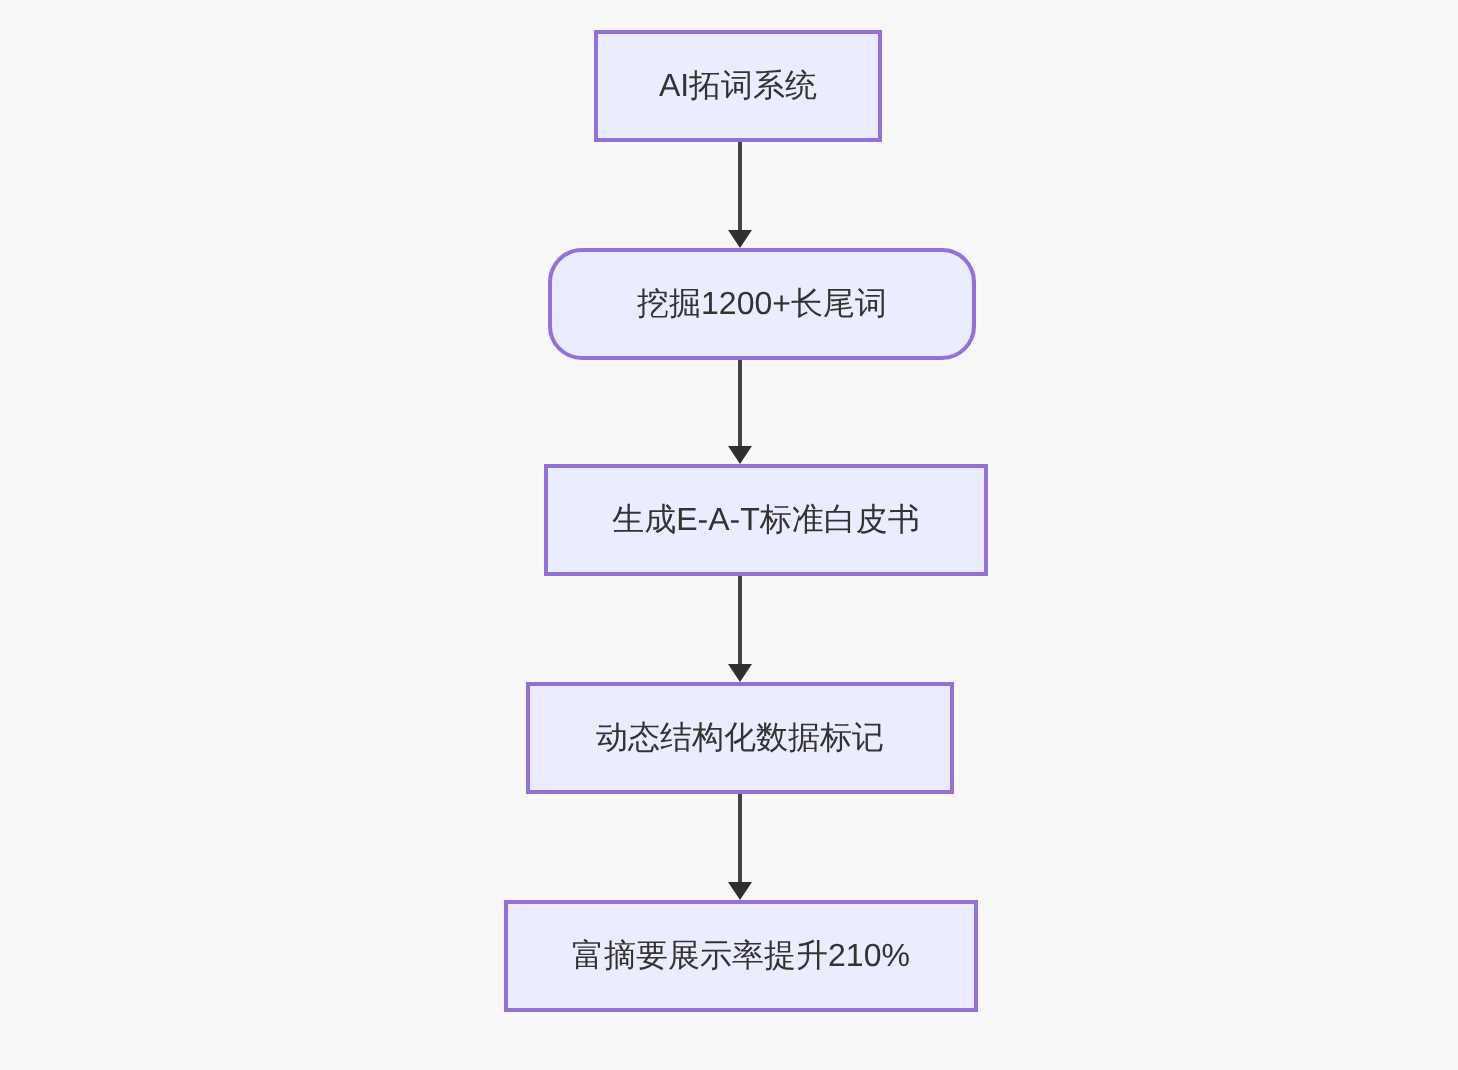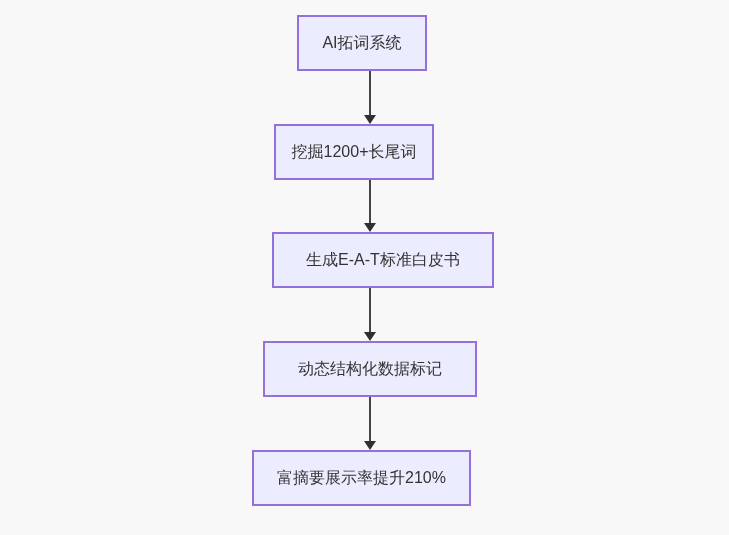--- a/index.html
+++ b/index.html
@@ -20,25 +20,25 @@
     height: 56px;
     background: #ECECFF;
     border: 2px solid #9370DB;
     display: flex;
     align-items: center;
     justify-content: center;
     font-size: 16px;
     color: #333333;
     white-space: nowrap;
   }
-  .n1 { left: 297px; top: 15px;  width: 130px; }
-  .n2 { left: 274px; top: 124px; width: 160px; }
+  .n1 { left: 297px; top: 15px;  width: 144px; }
+  .n2 { left: 274px; top: 124px; width: 214px; border-radius: 17px; }
   .n3 { left: 260px; top: 232px; width: 222px; margin-left: 12px; }
   .n4 { left: 263px; top: 341px; width: 214px; }
-  .n5 { left: 252px; top: 450px; width: 219px; }
+  .n5 { left: 252px; top: 450px; width: 237px; }
 
   .arrow {
     position: absolute;
     left: 363px;
     width: 14px;
   }
   .a1 { top: 71px;  height: 53px; }
   .a2 { top: 180px; height: 52px; }
   .a3 { top: 288px; height: 53px; }
   .a4 { top: 397px; height: 53px; }

